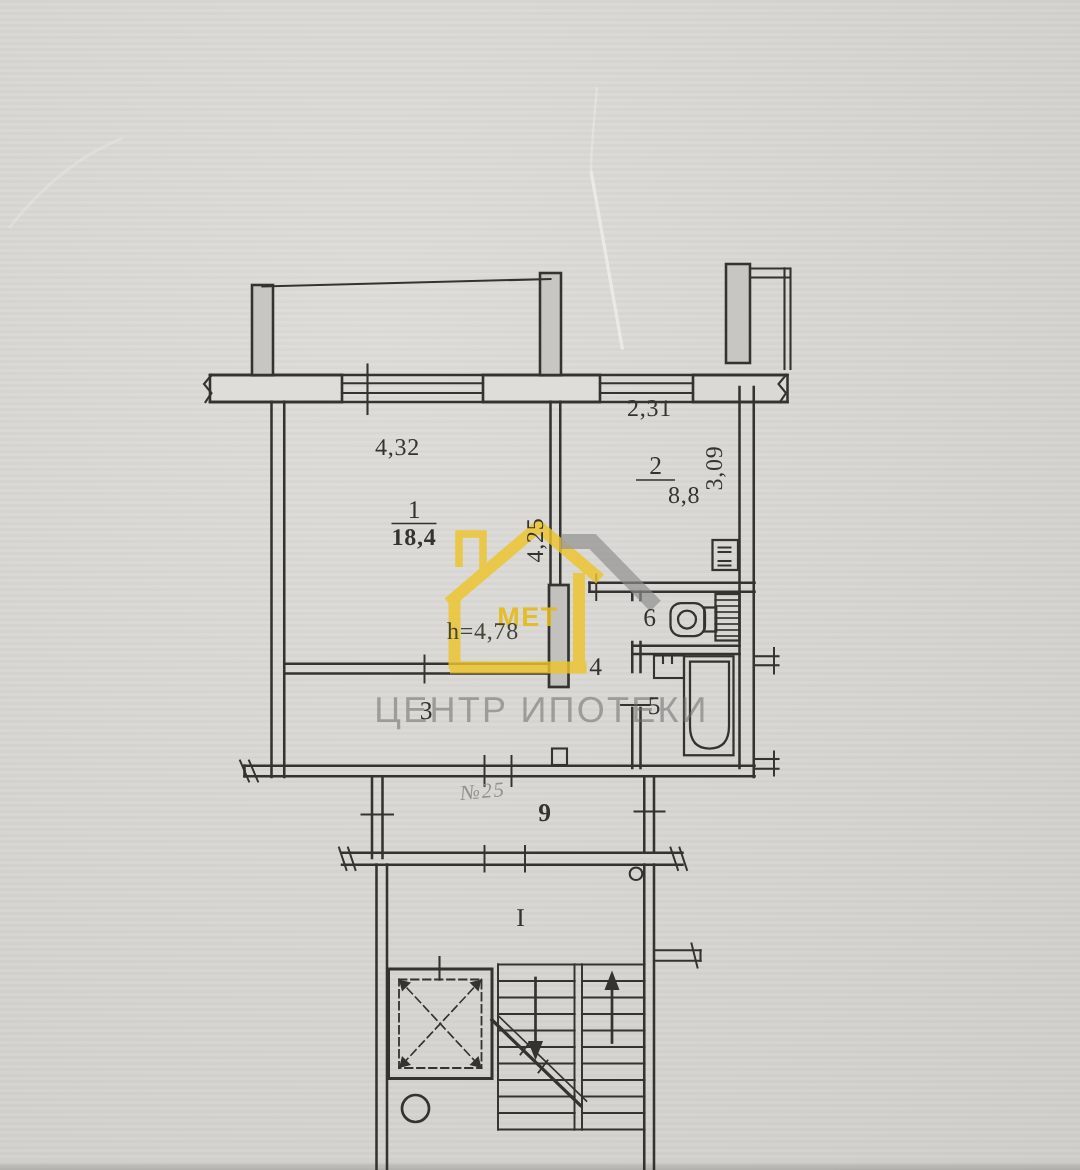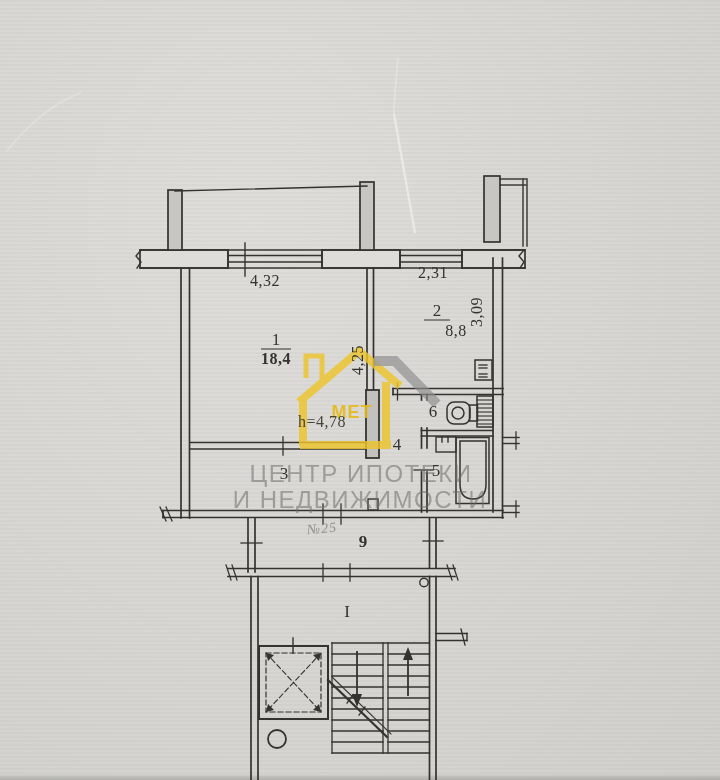--- a/index.html
+++ b/index.html
@@ -265,25 +265,24 @@
         <path d="M299,402 L359,351 L400,386" stroke="#edc42c" stroke-width="8"></path>
         <path d="M306,378 L306,356 L322,356 L322,381" stroke="#edc42c" stroke-width="5"></path>
         <path d="M303,398 L303,446" stroke="#edc42c" stroke-width="8"></path>
         <path d="M386,382 L386,444" stroke="#edc42c" stroke-width="8"></path>
         <path d="M300,445 L391,445" stroke="#edc42c" stroke-width="8"></path>
         <path d="M374,361 L395,361 L437,404" stroke="#8d8d8d" stroke-width="10" opacity="0.8"></path>
       </g>
     </svg>
     <div class="logo-text" style="left:352px;top:412px;">МЕТ</div>
     <div class="wm-text" style="left:361px;top:474px;">ЦЕНТР ИПОТЕКИ</div>
-    <div class="wm-text" style="left:360px;top:500px;">И НЕДВИЖИМОСТИ</div>
   </div>
 
   <div class="lyr">
-    <div class="lbl dim" style="left:265px;top:281px;">4,32</div>
+    <div class="lbl dim" style="left:265px;top:299px;">4,32</div>
     <div class="lbl dim" style="left:433px;top:273px;">2,31</div>
     <div class="lbl dim vert" style="left:477px;top:312px;">3,09</div>
     <div class="lbl dim vert" style="left:358px;top:360px;">4,25</div>
     <div class="lbl dim" style="left:322px;top:422px;color:#45443a;">h=4,78</div>
 
     <div class="lbl room" style="left:276px;top:340px;">1</div>
     <div class="frac-rule" style="left:276px;top:348.5px;width:30px;"></div>
     <div class="lbl dim" style="left:276px;top:359px;font-weight:bold;">18,4</div>
 
     <div class="lbl room" style="left:437px;top:311px;">2</div>

